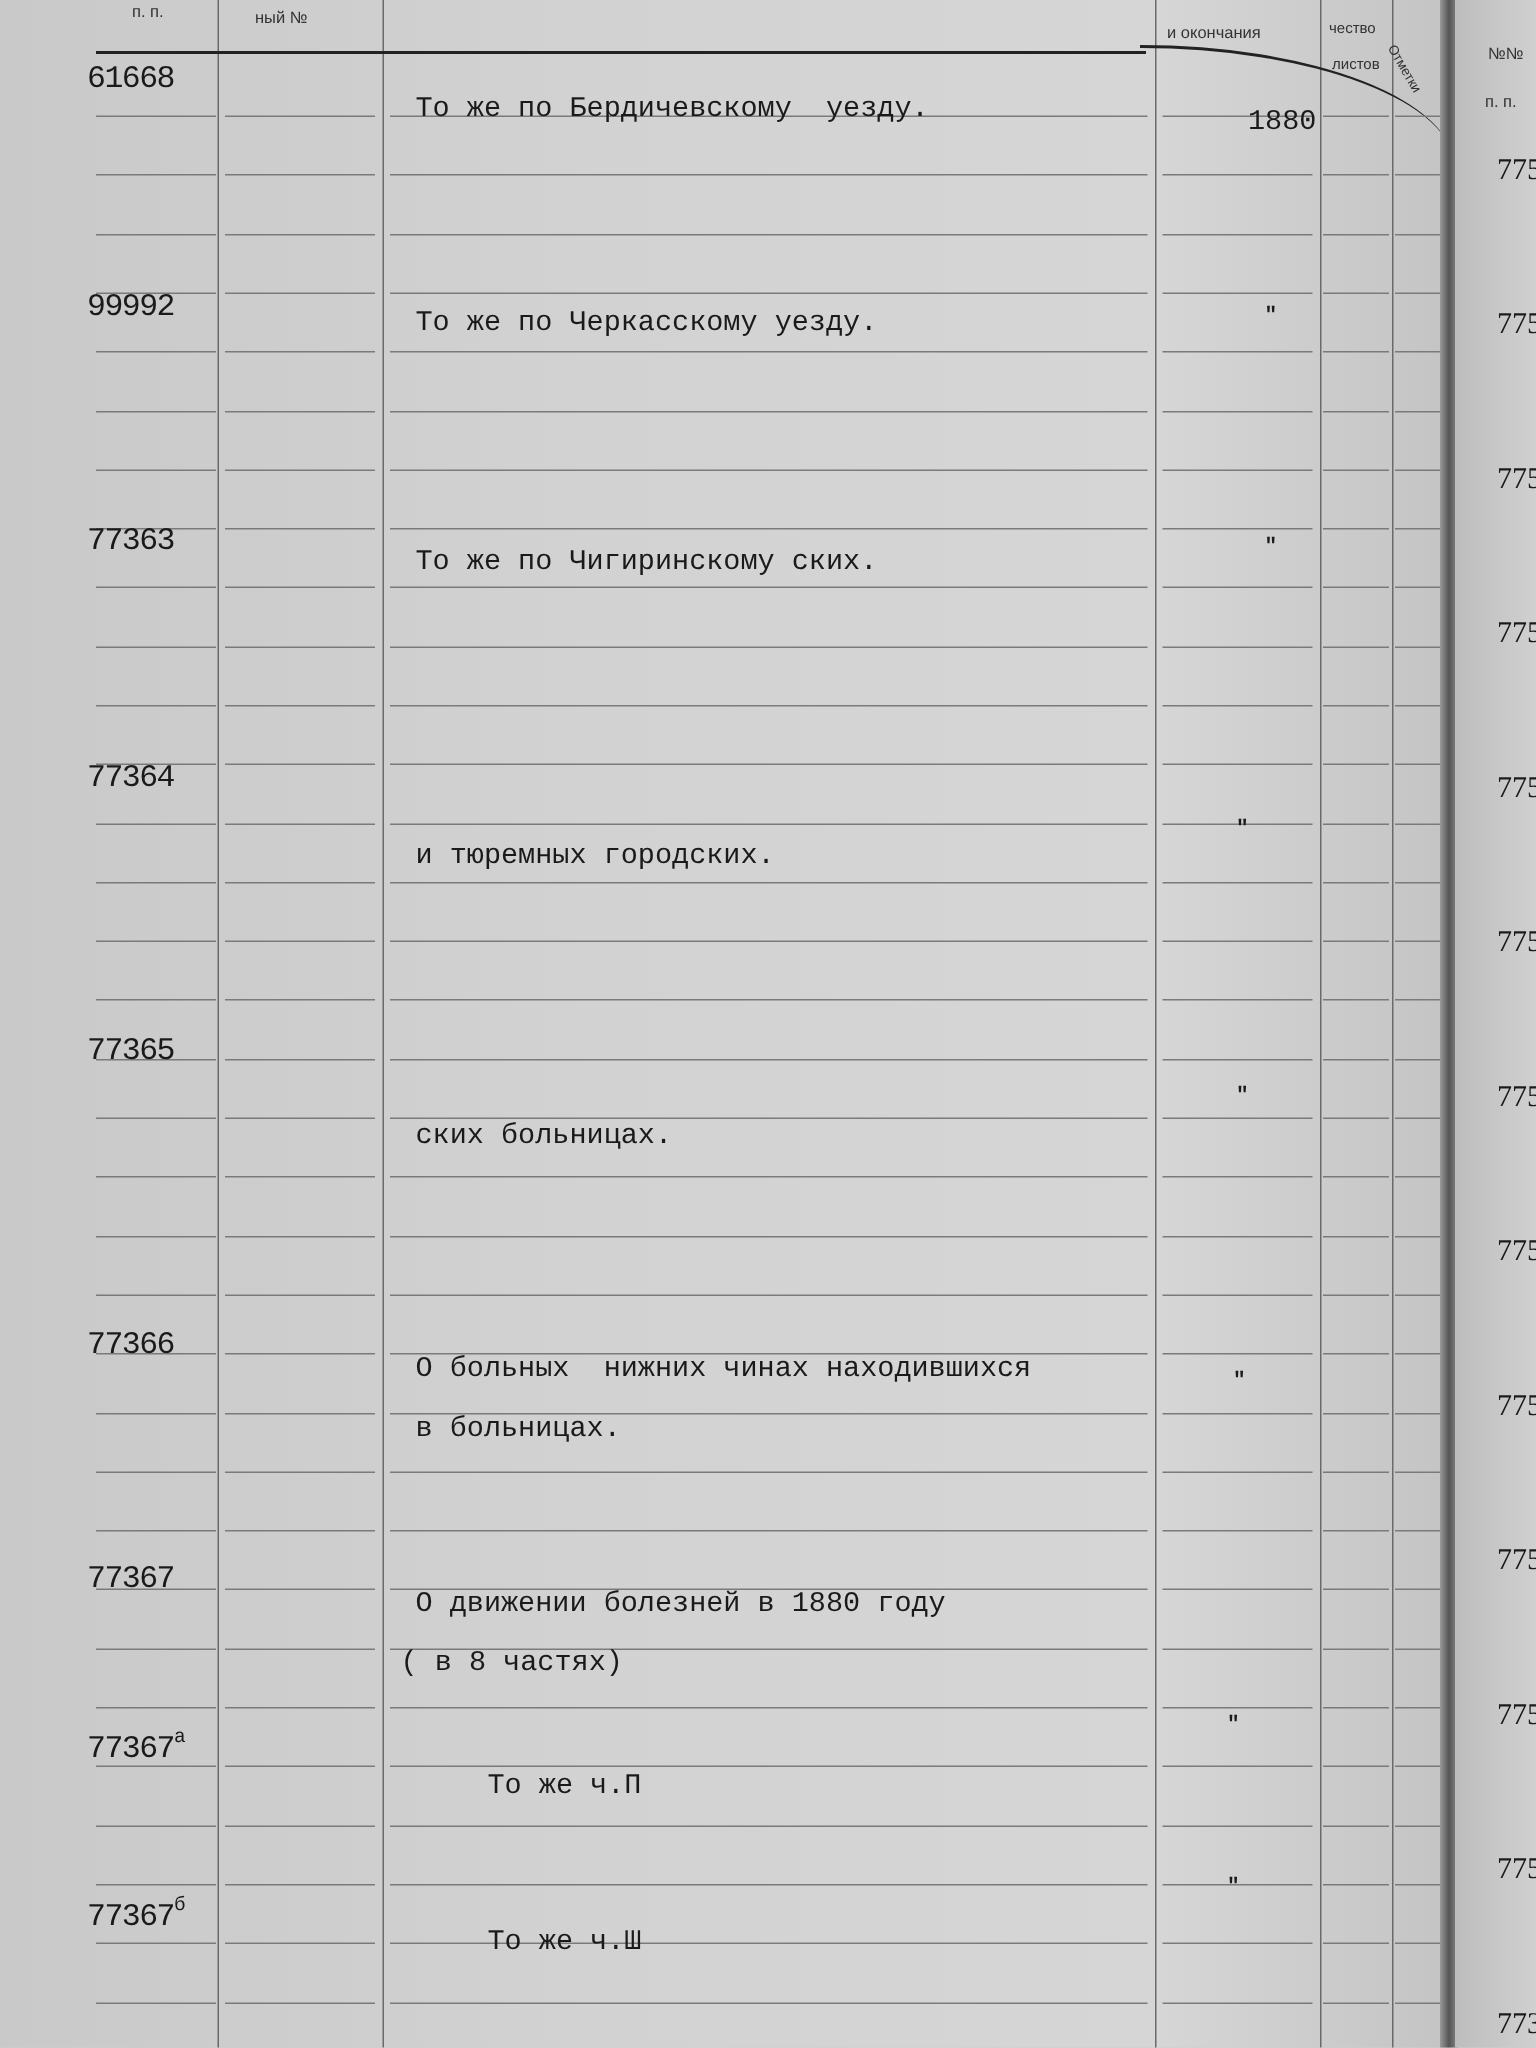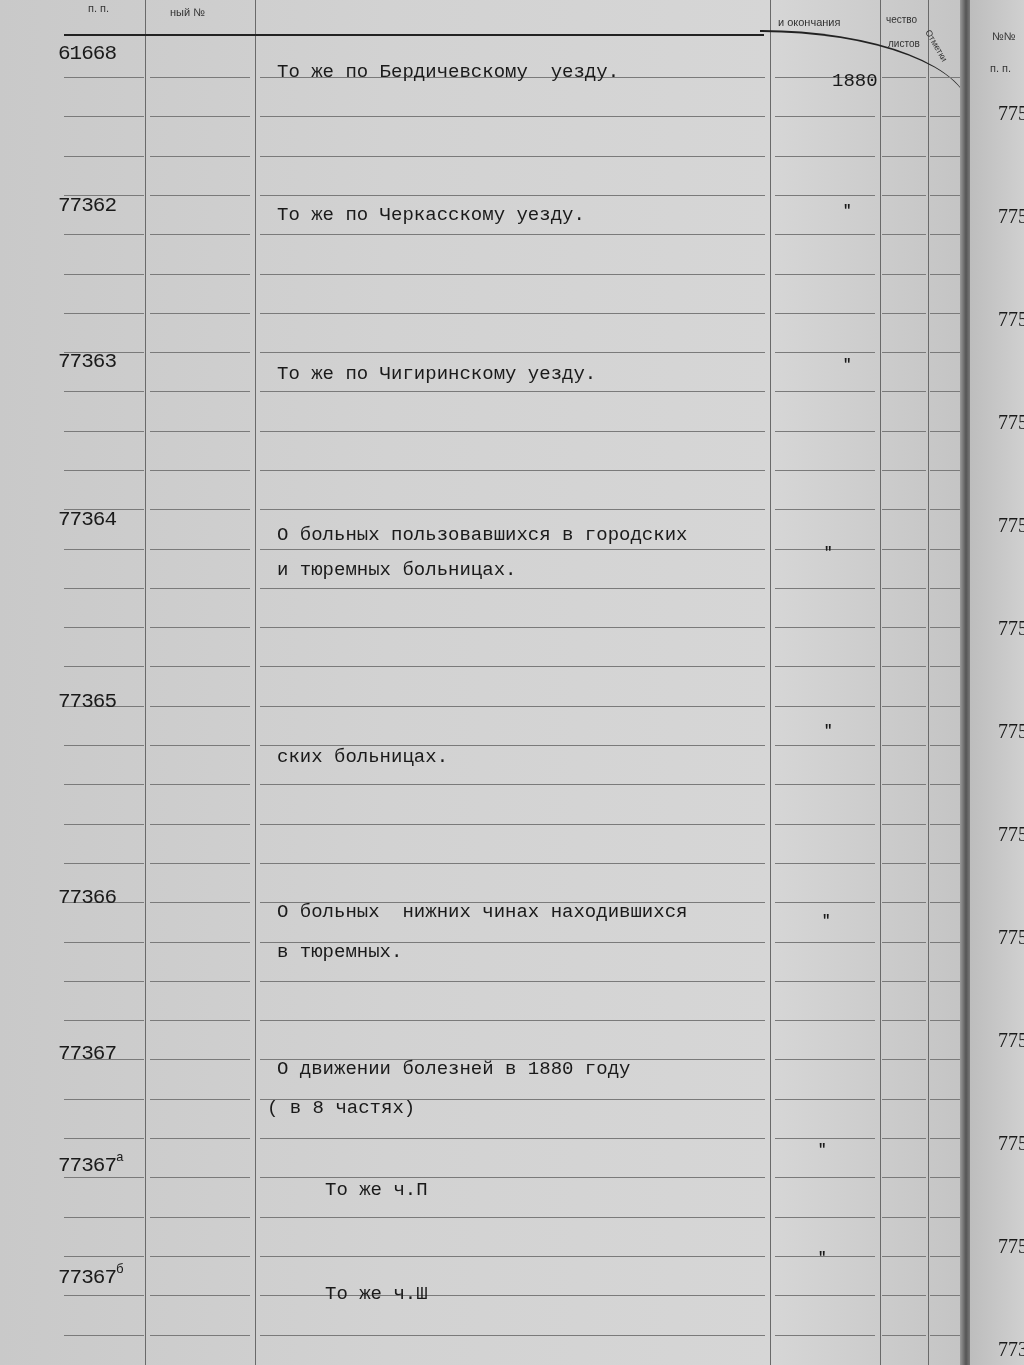--- a/index.html
+++ b/index.html
@@ -258,40 +258,39 @@
       <div class="hline" style="left: 260px; top: 1335px; width: 505px;"></div>
       <div class="hline" style="left: 775px; top: 1335px; width: 100px;"></div>
       <div class="hline" style="left: 882px; top: 1335px; width: 44px;"></div>
       <div class="hline" style="left: 930px; top: 1335px; width: 30px;"></div>
     </div>
 
   <div class="row-num" style="top:42px">61668</div>
   <div class="title" style="top:40px">То же по Бердичевскому  уезду.</div>
   <div class="date" style="top:70px">1880</div>
 
-  <div class="row-num" style="top:194px">77362</div>
+  <div class="row-num" style="top:194px">99992</div>
   <div class="title" style="top:183px">То же по Черкасскому уезду.</div>
   <div class="ditto" style="left:843px;top:203px">"</div>
 
   <div class="row-num" style="top:350px">77363</div>
-  <div class="title" style="top:342px">То же по Чигиринскому уезду.</div>
+  <div class="title" style="top:342px">То же по Чигиринскому ских.</div>
   <div class="ditto" style="left:843px;top:357px">"</div>
 
   <div class="row-num" style="top:508px">77364</div>
-  <div class="title" style="top:503px">О больных пользовавшихся в городских</div>
-  <div class="title" style="top:538px">и тюремных больницах.</div>
+  <div class="title" style="top:538px">и тюремных городских.</div>
   <div class="ditto" style="left:824px;top:545px">"</div>
 
   <div class="row-num" style="top:690px">77365</div>
   <div class="title" style="top:725px">ских больницах.</div>
   <div class="ditto" style="left:824px;top:723px">"</div>
 
   <div class="row-num" style="top:886px">77366</div>
   <div class="title" style="top:880px">О больных  нижних чинах находившихся</div>
-  <div class="title" style="top:920px">в тюремных.</div>
+  <div class="title" style="top:920px">в больницах.</div>
   <div class="ditto" style="left:822px;top:913px">"</div>
 
   <div class="row-num" style="top:1042px">77367</div>
   <div class="title" style="top:1037px">О движении болезней в 1880 году</div>
   <div class="title" style="left:267px;top:1076px">( в 8 частях)</div>
 
   <div class="row-num" style="top:1150px"><span>77367</span><sup>а</sup></div>
   <div class="title indent" style="top:1158px">То же ч.П</div>
   <div class="ditto" style="left:818px;top:1142px">"</div>
 

